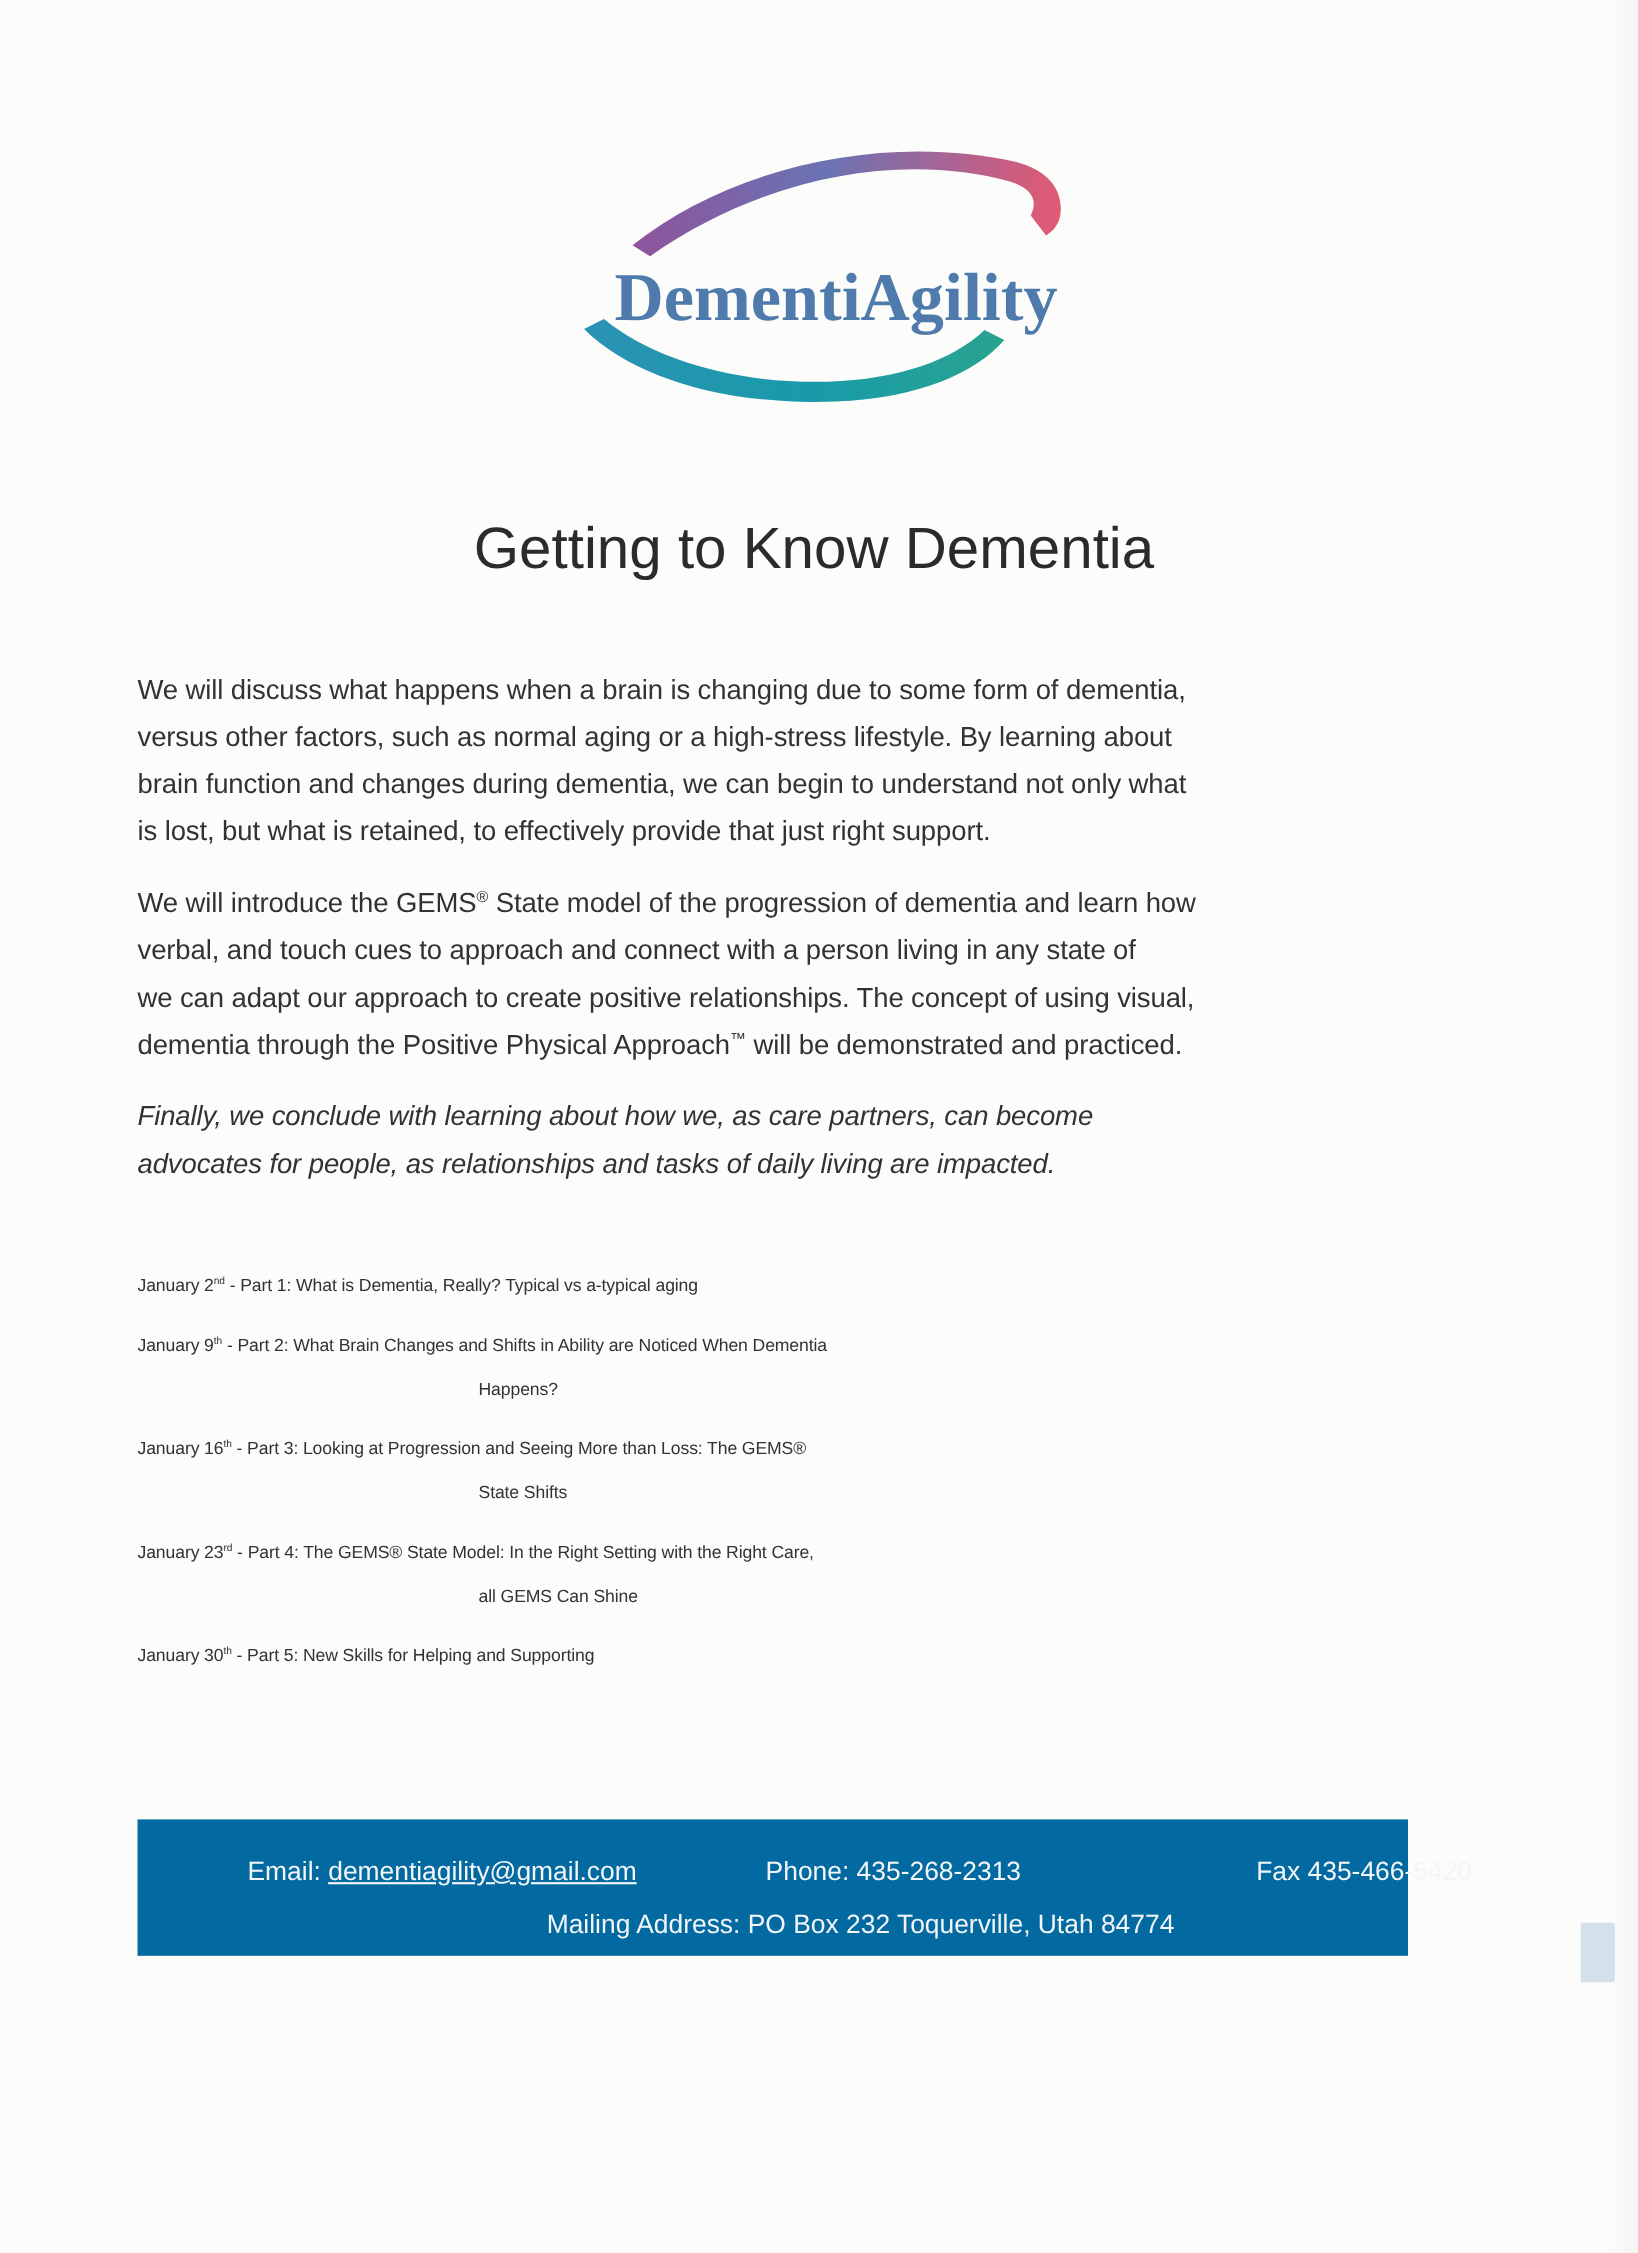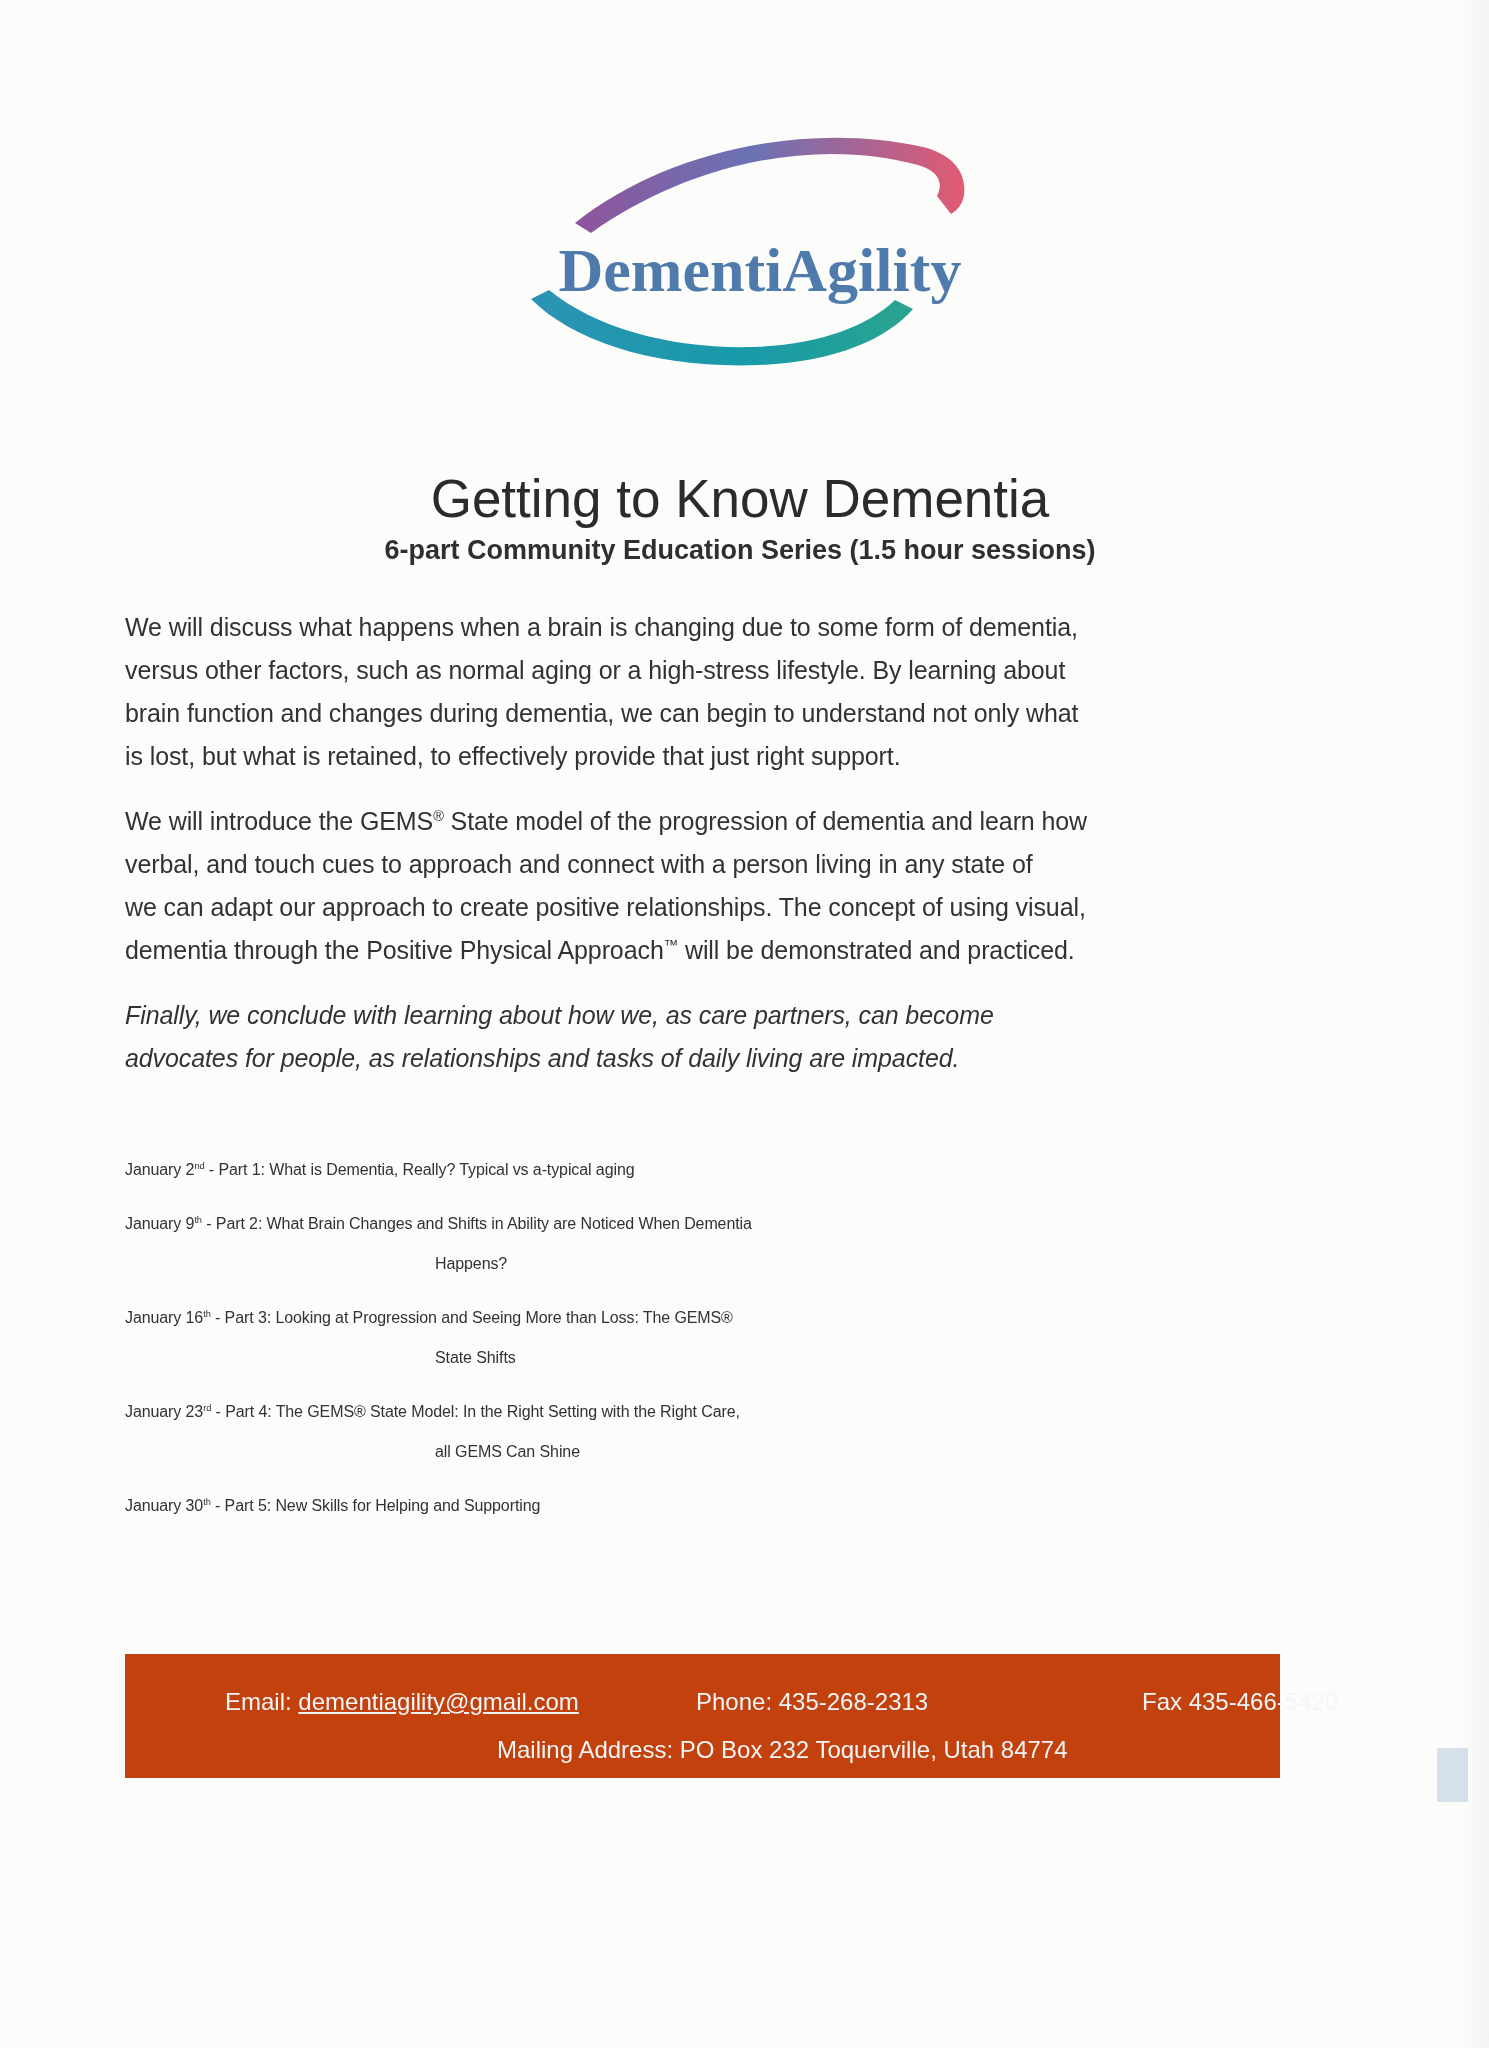--- a/index.html
+++ b/index.html
@@ -49,21 +49,21 @@
   .item { margin-bottom: 14px; }
   .iline { line-height: 40px; white-space: nowrap; }
   .wrap2 { line-height: 40px; padding-left: 310px; white-space: nowrap; }
   
   .footer {
     position: absolute;
     left: 125px;
     top: 1654px;
     width: 1155px;
     height: 124px;
-    background: #c2410c;
+    background: #0369a1;
     color: #f3f6f9;
     font-size: 24px;
   }
   .footer > div, .footer > span { position: absolute; white-space: nowrap; }
   .f-email { left: 100px; top: 34px; }
   .f-email a { color: #f3f6f9; text-decoration: underline; cursor: pointer; }
   .f-phone { left: 571px; top: 34px; text-align: right; }
   .f-fax   { left: 1017px; top: 34px; }
   .f-mail  { left: 372px; top: 82px; }
   
@@ -97,21 +97,20 @@
         </linearGradient>
       </defs>
       <path d="M 60 138 C 150 66, 290 36, 408 62 C 436 69, 452 86, 449 110 C 448 118, 443 125, 436 129 L 422 111 C 429 97, 423 86, 403 80 C 300 52, 175 78, 76 148 Z" fill="url(#gradTop)"></path>
       <text x="245" y="206" text-anchor="middle" fill="#4e7bab">DementiAgility</text>
       <path d="M 16 214 C 60 258, 145 284, 245 280 C 320 277, 372 254, 398 224 L 380 215 C 352 242, 302 260, 238 262 C 158 264, 82 244, 34 205 Z" fill="url(#gradBottom)"></path>
     </svg>
   </div>
 
   <div class="header">
     <h1 class="title">Getting to Know Dementia</h1>
-    <div class="subtitle">6-part Community Education Series (1.5 hour sessions)</div>
   </div>
 
   <div class="para p1">
     <div class="pline">We will discuss what happens when a brain is changing due to some form of dementia,</div>
     <div class="pline">versus other factors, such as normal aging or a high-stress lifestyle. By learning about</div>
     <div class="pline">brain function and changes during dementia, we can begin to understand not only what</div>
     <div class="pline">is lost, but what is retained, to effectively provide that just right support.</div>
   </div>
 
   <div class="para p2">

